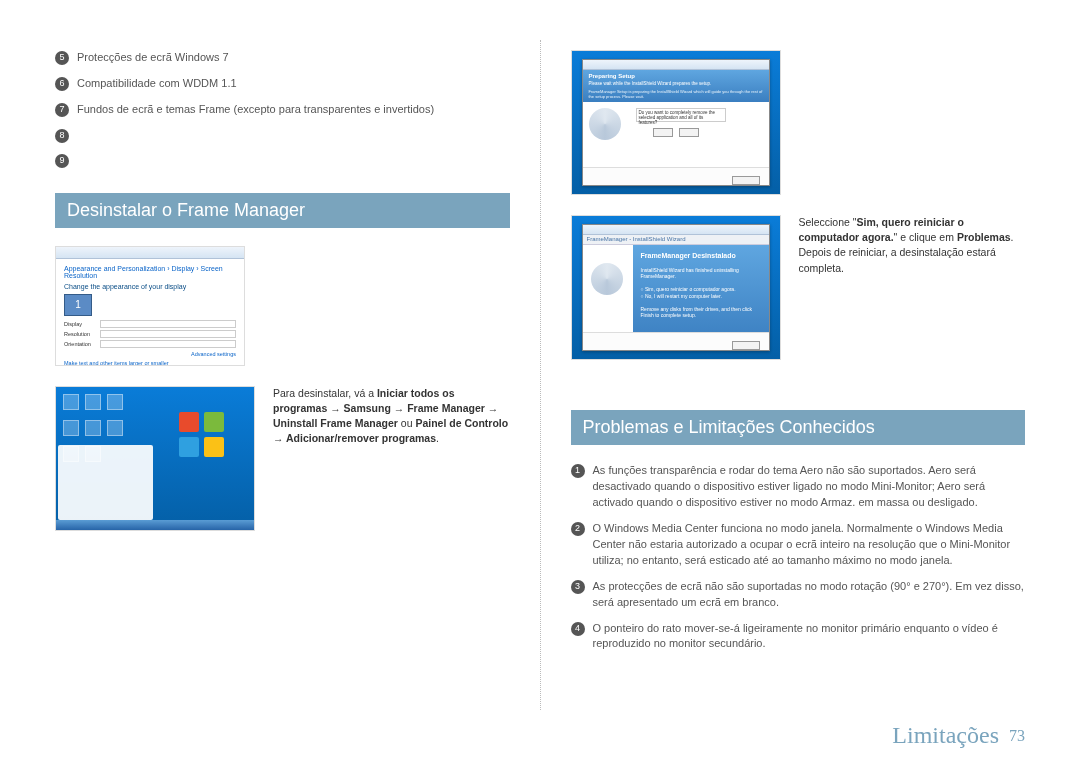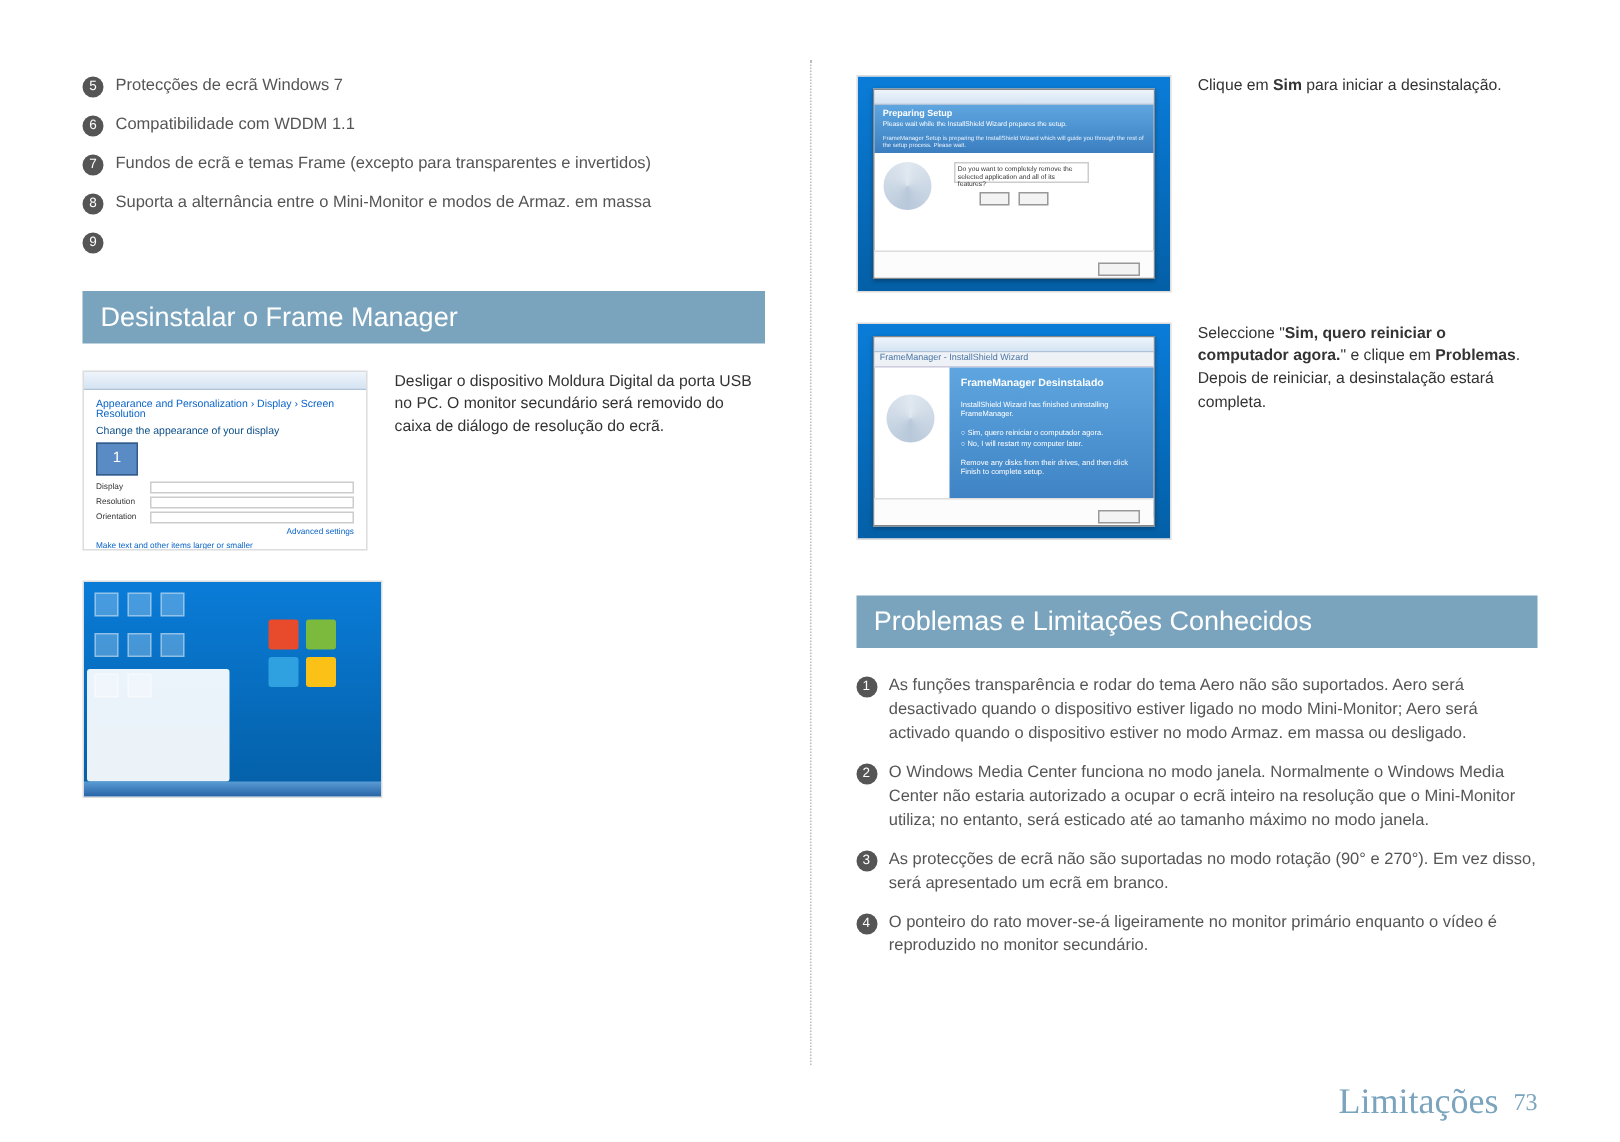--- a/index.html
+++ b/index.html
@@ -148,21 +148,20 @@
       <div class="numitem">
           <span class="numcircle">6</span>
           <span>Compatibilidade com WDDM 1.1</span>
         </div>
       <div class="numitem">
           <span class="numcircle">7</span>
           <span>Fundos de ecrã e temas Frame (excepto para transparentes e invertidos)</span>
         </div>
       <div class="numitem">
           <span class="numcircle">8</span>
-          <span>Suporta a alternância entre o Mini-Monitor e modos de Armaz. em massa</span>
         </div>
       <div class="numitem">
           <span class="numcircle">9</span>
         </div>
     </div>
 
     <div class="section-title">Desinstalar o Frame Manager</div>
 
     <div class="step">
       <div class="thumb">
@@ -183,38 +182,40 @@
             <div class="mockrow">
                 <span class="lbl">Orientation</span>
                 <span class="fld"></span>
               </div>
             <span class="mocklink" style="text-align:right;">Advanced settings</span>
             <span class="mocklink">Make text and other items larger or smaller</span>
 
           </div>
         </div>
       </div>
-      <div class="step-text">Desligar o dispositivo Moldura Digital da porta USB no PC. O monitor secundário será removido do caixa de diálogo de resolução do ecrã.</div>
     </div>
 
     <div class="step">
       <div class="thumb win7 small">
         <div class="winlogo">
           <div class="wlq r"></div>
             <div class="wlq g"></div>
             <div class="wlq b"></div>
             <div class="wlq y"></div>
         </div>
         <div class="desktop-icons">
           <span class="dicon"></span><span class="dicon"></span><span class="dicon"></span>
           <span class="dicon"></span><span class="dicon"></span><span class="dicon"></span>
           <span class="dicon"></span><span class="dicon"></span>
         </div>
         <div class="startmenu"></div>
         <div class="taskbar"></div>
+      </div>
+      <div class="step-text">
+        <span>Para desinstalar, vá a </span><b><span>Iniciar todos os programas → Samsung → Frame Manager → Uninstall Frame Manager</span></b><span> ou </span><b><span>Painel de Controlo → Adicionar/remover programas</span></b><span>.</span>
       </div>
     </div>
   </div>
 
   <div class="divider"></div>
 
   <div class="col">
 
     <div class="step">
       <div class="thumb small" style="flex:0 0 210px; height:145px;">
@@ -228,23 +229,20 @@
             </div>
             <div class="isbody">
               <div class="disc"></div>
               <div class="box">Do you want to completely remove the selected application and all of its features?</div>
               <div class="yesno"><span class="isbtn"></span><span class="isbtn"></span></div>
             </div>
             <div class="isfooter"><span class="isbtn" style="width:28px;"></span></div>
           </div>
         </div>
       </div>
-      <div class="step-text">
-        <span>Clique em </span><b>Sim</b><span> para iniciar a desinstalação.</span>
-      </div>
     </div>
 
     <div class="step">
       <div class="thumb small" style="flex:0 0 210px; height:145px;">
         <div class="ishield">
           <div class="iswin">
             <div class="istitle"></div>
             <div class="ishead2">FrameManager - InstallShield Wizard</div>
             <div style="display:flex; height:100px;">
               <div style="width:50px; position:relative;">
@@ -260,21 +258,21 @@
             </div>
             <div class="isfooter"><span class="isbtn" style="width:28px;"></span></div>
           </div>
         </div>
       </div>
       <div class="step-text">
         <span>Seleccione "</span><b>Sim, quero reiniciar o computador agora.</b><span>" e clique em </span><b>Problemas</b><span>. Depois de reiniciar, a desinstalação estará completa.</span>
       </div>
     </div>
 
-    <div class="section-title" style="margin-top:37px;">Problemas e Limitações Conhecidos</div>
+    <div class="section-title" style="margin-top:50px;">Problemas e Limitações Conhecidos</div>
 
     <div class="numlist">
       <div class="numitem">
           <span class="numcircle">1</span>
           <span>As funções transparência e rodar do tema Aero não são suportados. Aero será desactivado quando o dispositivo estiver ligado no modo Mini-Monitor; Aero será activado quando o dispositivo estiver no modo Armaz. em massa ou desligado.</span>
         </div>
       <div class="numitem">
           <span class="numcircle">2</span>
           <span>O Windows Media Center funciona no modo janela. Normalmente o Windows Media Center não estaria autorizado a ocupar o ecrã inteiro na resolução que o Mini-Monitor utiliza; no entanto, será esticado até ao tamanho máximo no modo janela.</span>
         </div>

